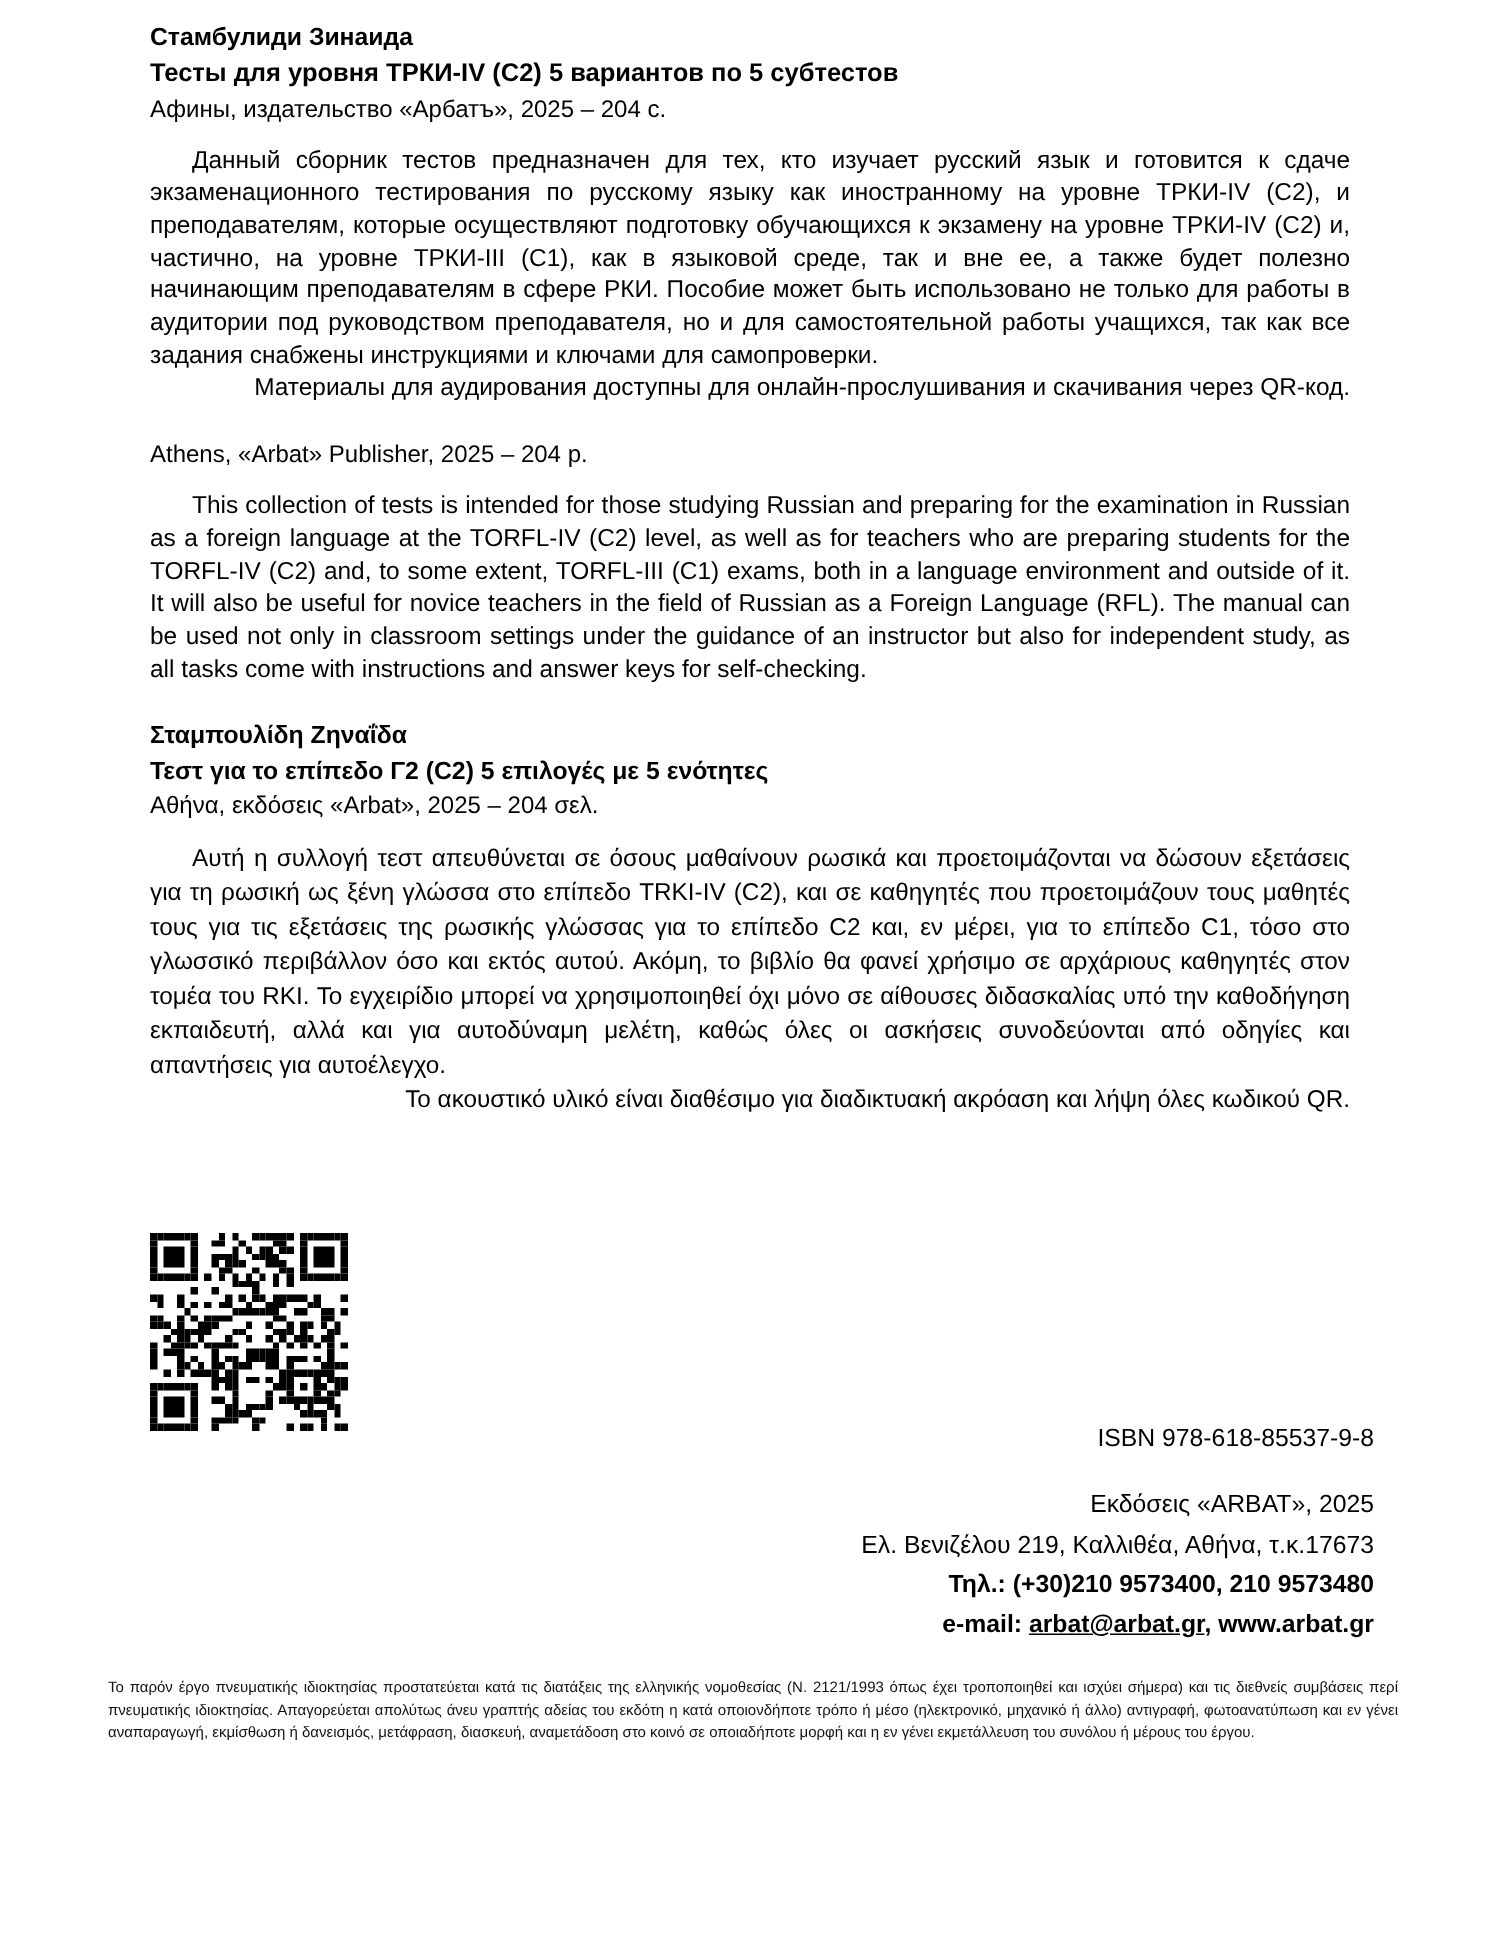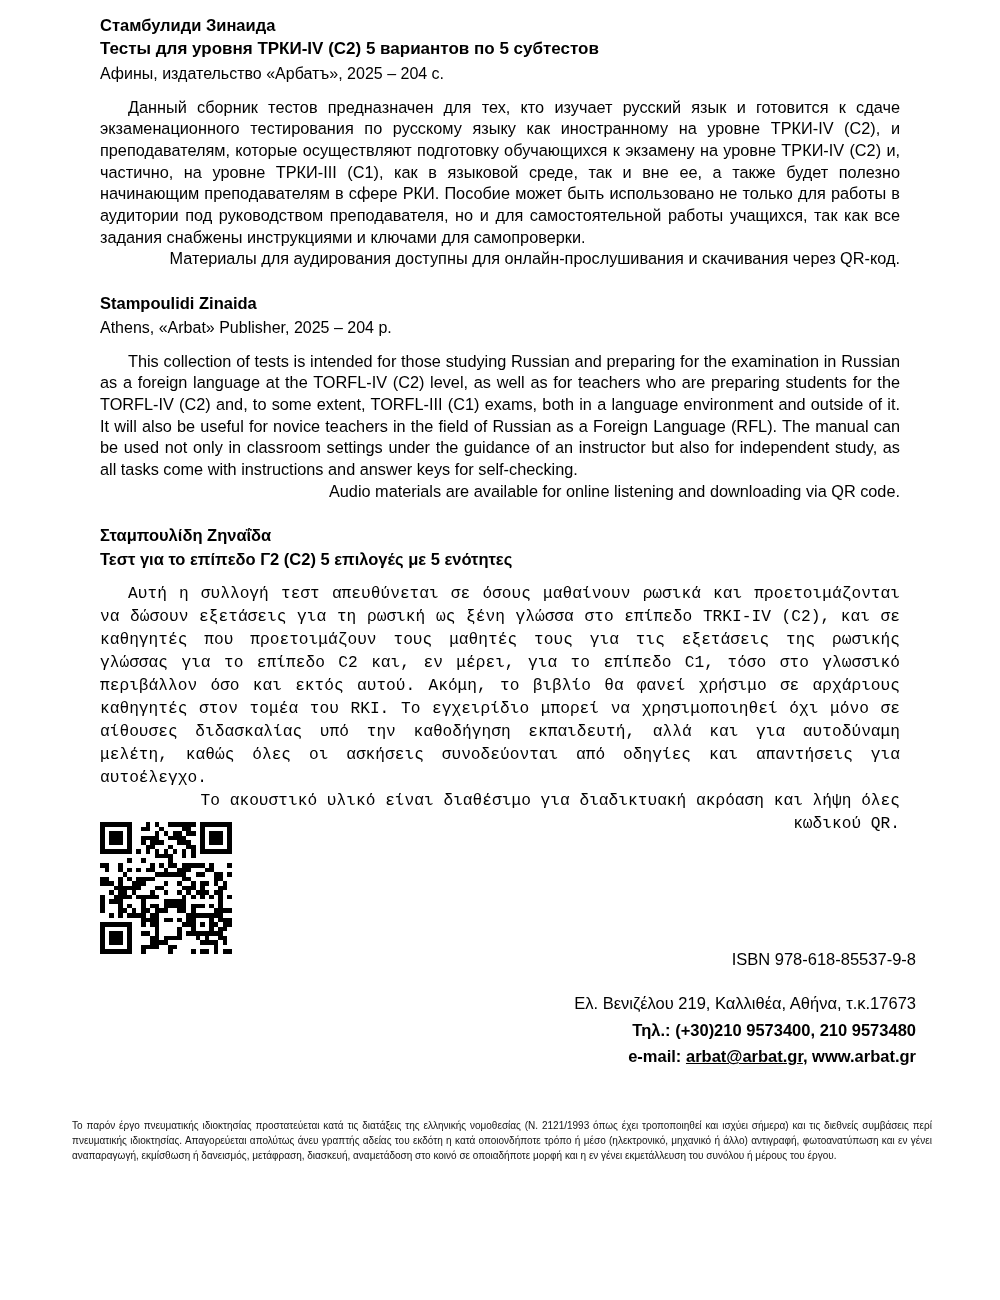--- a/index.html
+++ b/index.html
@@ -57,21 +57,21 @@
     margin: 0;
   }
   .para.first { margin-top: 12px; }
   .para.short { text-align: right; }
   .gap-md { height: 22px; }
 
   
   .greek .author { font-size: 16.5px; }
   .greek .title { font-size: 16.5px; }
   .greek .imprint { font-size: 16px; }
-  .greek .para { font-size: 16.2px; line-height: 1.42; font-family: Liberation Mono, monospace; }
+  .greek .para { font-size: 16.2px; line-height: 1.42; }
 
   
   .qr-wrap {
     position: absolute;
     left: 100px;
     top: 822px;
     width: 132px;
     height: 132px;
   }
   .qr {
@@ -130,31 +130,30 @@
       <p class="author">Стамбулиди Зинаида</p>
       <p class="title">Тесты для уровня ТРКИ-IV (С2) 5 вариантов по 5 субтестов</p>
       <p class="imprint">Афины, издательство «Арбатъ», 2025 – 204 с.</p>
       <p class="para first">Данный сборник тестов предназначен для тех, кто изучает русский язык и готовится к сдаче экзаменационного тестирования по русскому языку как иностранному на уровне ТРКИ-IV (С2), и преподавателям, которые осуществляют подготовку обучающихся к экзамену на уровне ТРКИ-IV (С2) и, частично, на уровне ТРКИ-III (С1), как в языковой среде, так и вне ее, а также будет полезно начинающим преподавателям в сфере РКИ. Пособие может быть использовано не только для работы в аудитории под руководством преподавателя, но и для самостоятельной работы учащихся, так как все задания снабжены инструкциями и ключами для самопроверки.</p>
       <p class="para short">Материалы для аудирования доступны для онлайн-прослушивания и скачивания через QR-код.</p>
     </div>
 
     <div class="gap-md"></div>
 
     <div class="block english">
-      <p class="author">Stampoulidi Zinaida</p>
       <p class="imprint">Athens, «Arbat» Publisher, 2025 – 204 p.</p>
       <p class="para first">This collection of tests is intended for those studying Russian and preparing for the examination in Russian as a foreign language at the TORFL-IV (C2) level, as well as for teachers who are preparing students for the TORFL-IV (C2) and, to some extent, TORFL-III (C1) exams, both in a language environment and outside of it. It will also be useful for novice teachers in the field of Russian as a Foreign Language (RFL). The manual can be used not only in classroom settings under the guidance of an instructor but also for independent study, as all tasks come with instructions and answer keys for self-checking.</p>
-      <p class="para short">Audio materials are available for online listening and downloading via QR code.</p>
     </div>
 
     <div class="gap-md"></div>
 
     <div class="block greek">
       <p class="author">Σταμπουλίδη Ζηναΐδα</p>
       <p class="title">Τεστ για το επίπεδο Γ2 (C2) 5 επιλογές με 5 ενότητες</p>
+      <p class="imprint">Αθήνα, εκδόσεις «Arbat», 2025 – 204 σελ.</p>
       <p class="para first">Αυτή η συλλογή τεστ απευθύνεται σε όσους μαθαίνουν ρωσικά και προετοιμάζονται να δώσουν εξετάσεις για τη ρωσική ως ξένη γλώσσα στο επίπεδο TRKI-IV (C2), και σε καθηγητές που προετοιμάζουν τους μαθητές τους για τις εξετάσεις της ρωσικής γλώσσας για το επίπεδο C2 και, εν μέρει, για το επίπεδο C1, τόσο στο γλωσσικό περιβάλλον όσο και εκτός αυτού. Ακόμη, το βιβλίο θα φανεί χρήσιμο σε αρχάριους καθηγητές στον τομέα του RKI. Το εγχειρίδιο μπορεί να χρησιμοποιηθεί όχι μόνο σε αίθουσες διδασκαλίας υπό την καθοδήγηση εκπαιδευτή, αλλά και για αυτοδύναμη μελέτη, καθώς όλες οι ασκήσεις συνοδεύονται από οδηγίες και απαντήσεις για αυτοέλεγχο.</p>
       <p class="para short">Το ακουστικό υλικό είναι διαθέσιμο για διαδικτυακή ακρόαση και λήψη όλες κωδικού QR.</p>
     </div>
 
   </div>
 
   <div class="qr-wrap">
     <div class="qr" id="qr">
         <i class="on"></i>
         <i class="on"></i>
@@ -996,20 +995,21 @@
         <i class="on"></i>
         <i class=""></i>
         <i class="on"></i>
         <i class="on"></i>
       </div>
   </div>
 
   <div class="isbn">ISBN 978-618-85537-9-8</div>
 
   <div class="pub-info">
+    <div>Εκδόσεις «ARBAT», 2025</div>
     <div>Ελ. Βενιζέλου 219, Καλλιθέα, Αθήνα, τ.κ.17673</div>
     <div>
       <span class="bold">Τηλ.:</span><span class="bold"> (+30)210 9573400, 210 9573480</span>
     </div>
     <div>
       <span class="bold">e-mail: </span><a class="bold" href="#">arbat@arbat.gr</a><span class="bold">, www.arbat.gr</span>
     </div>
   </div>
 
   <div class="legal">Το παρόν έργο πνευματικής ιδιοκτησίας προστατεύεται κατά τις διατάξεις της ελληνικής νομοθεσίας (Ν. 2121/1993 όπως έχει τροποποιηθεί και ισχύει σήμερα) και τις διεθνείς συμβάσεις περί πνευματικής ιδιοκτησίας. Απαγορεύεται απολύτως άνευ γραπτής αδείας του εκδότη η κατά οποιονδήποτε τρόπο ή μέσο (ηλεκτρονικό, μηχανικό ή άλλο) αντιγραφή, φωτοανατύπωση και εν γένει αναπαραγωγή, εκμίσθωση ή δανεισμός, μετάφραση, διασκευή, αναμετάδοση στο κοινό σε οποιαδήποτε μορφή και η εν γένει εκμετάλλευση του συνόλου ή μέρους του έργου.</div>

